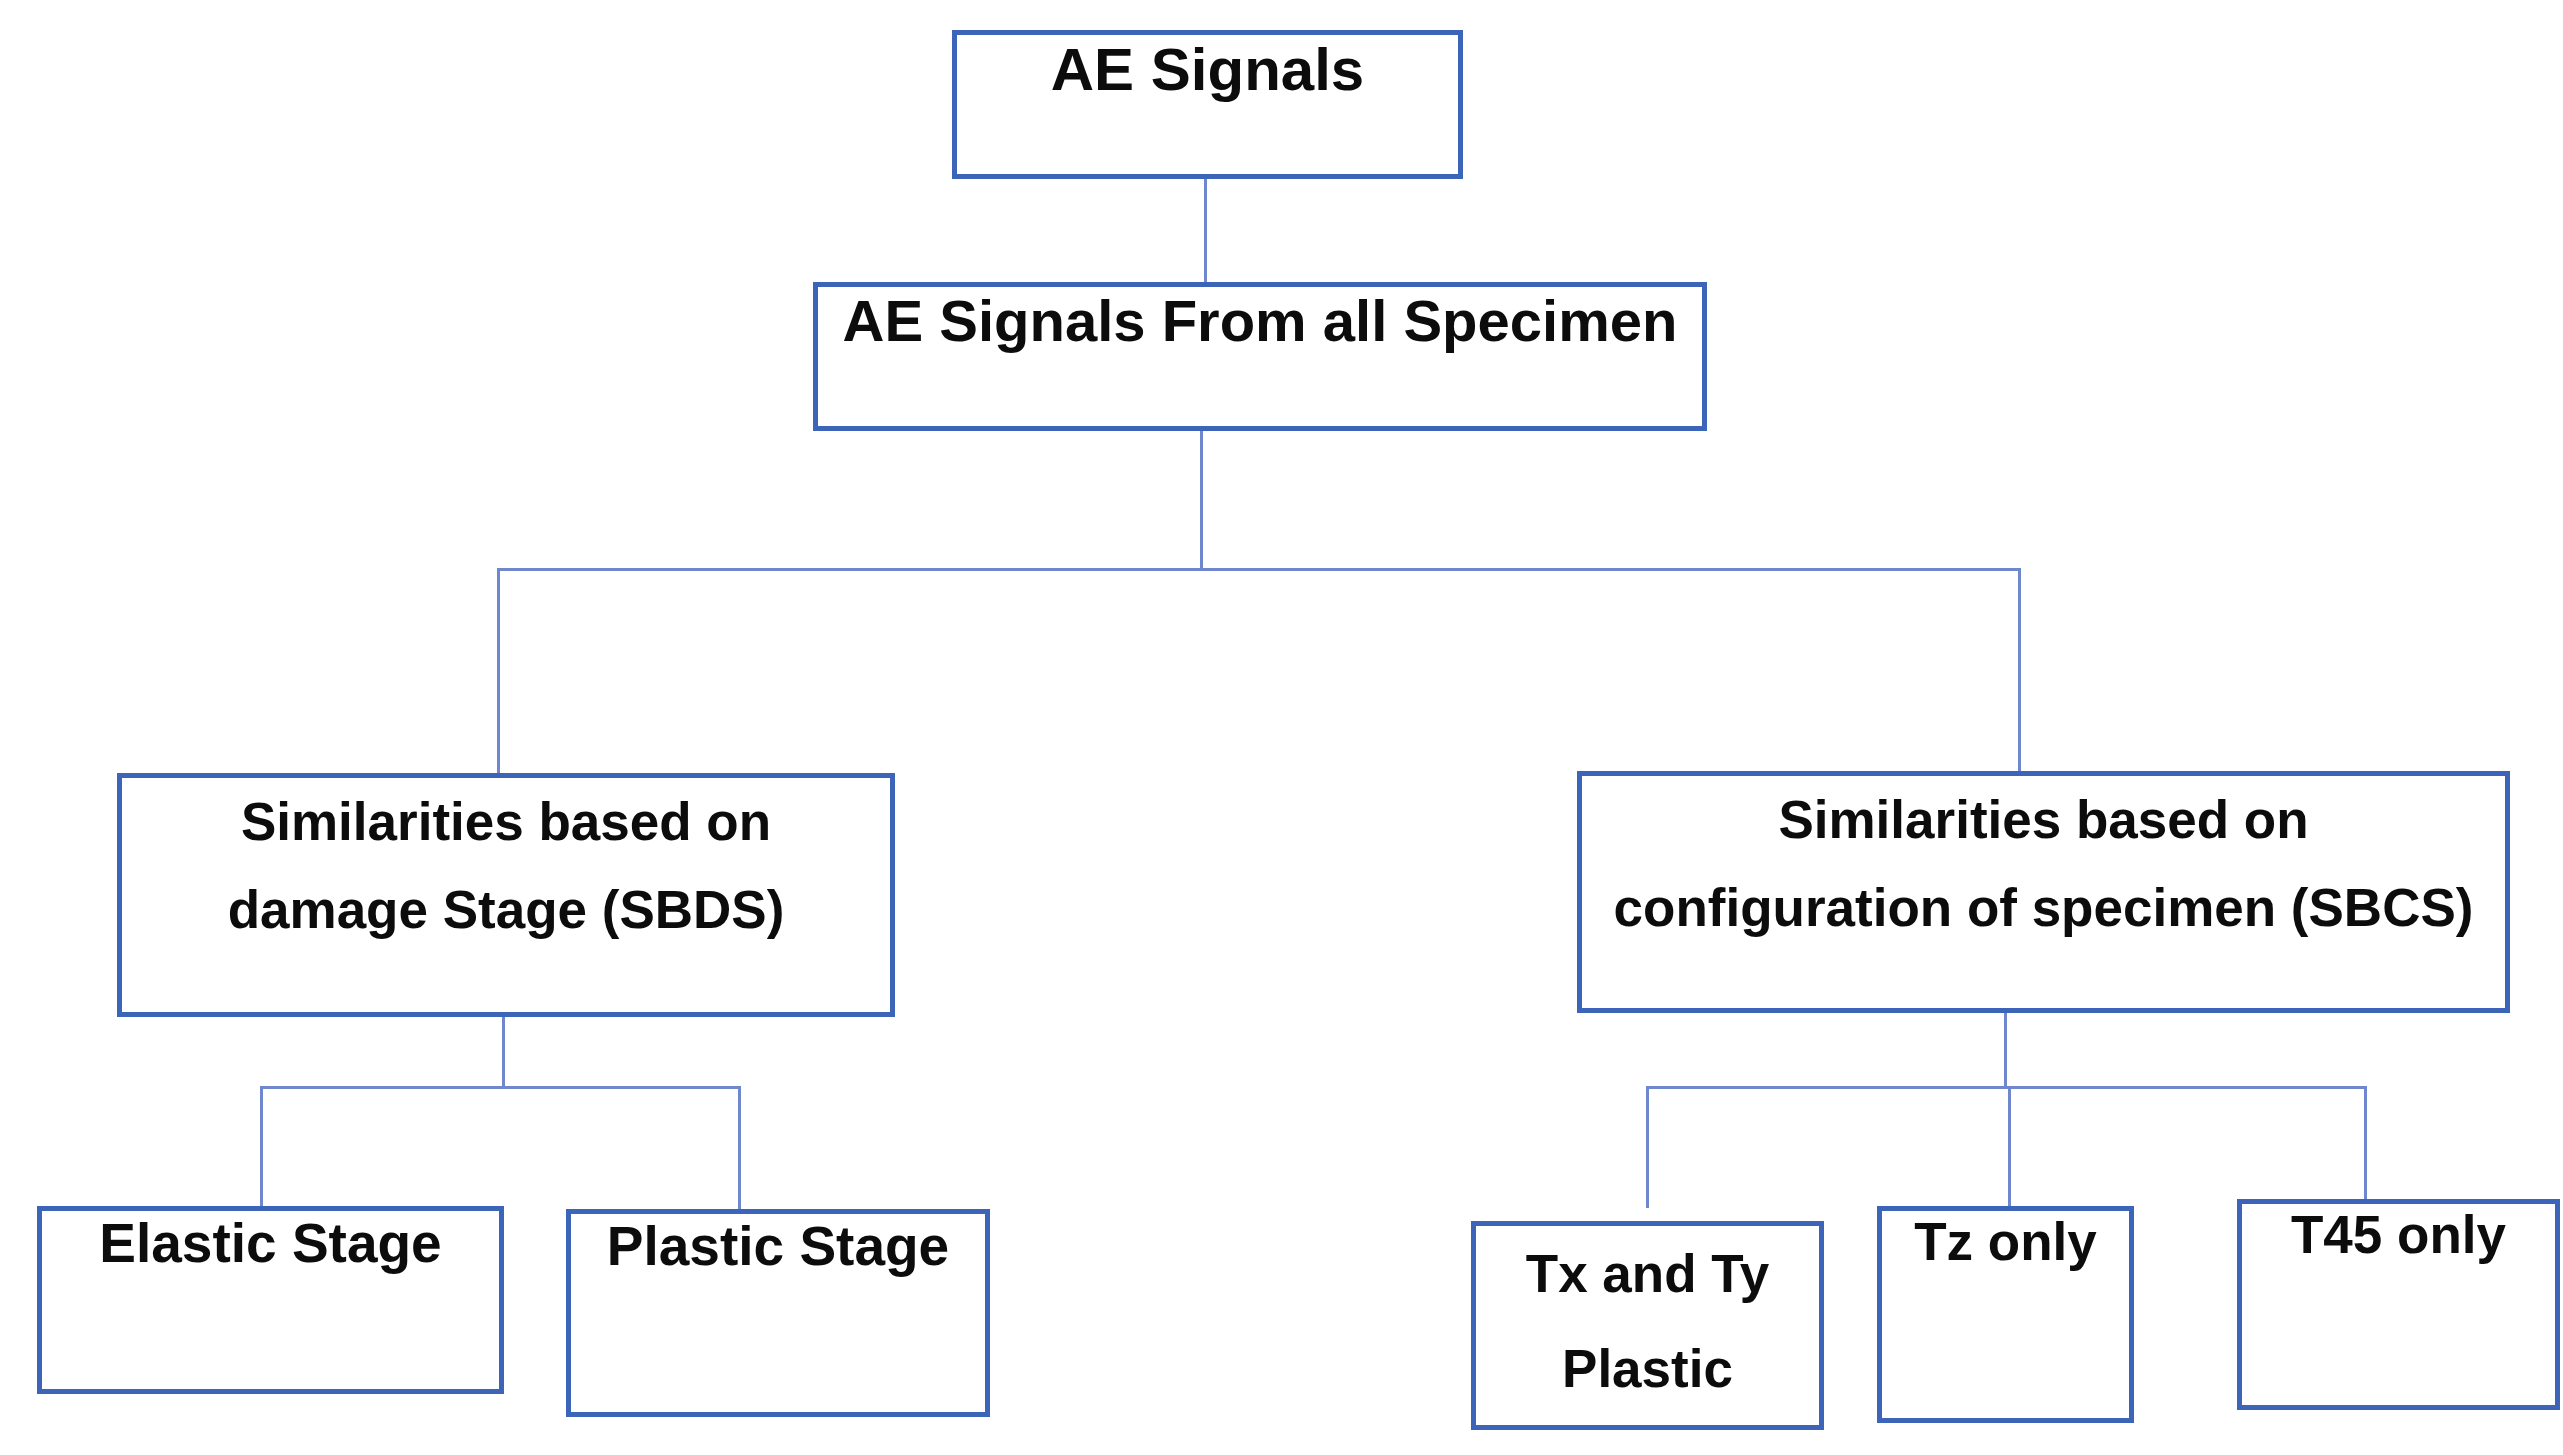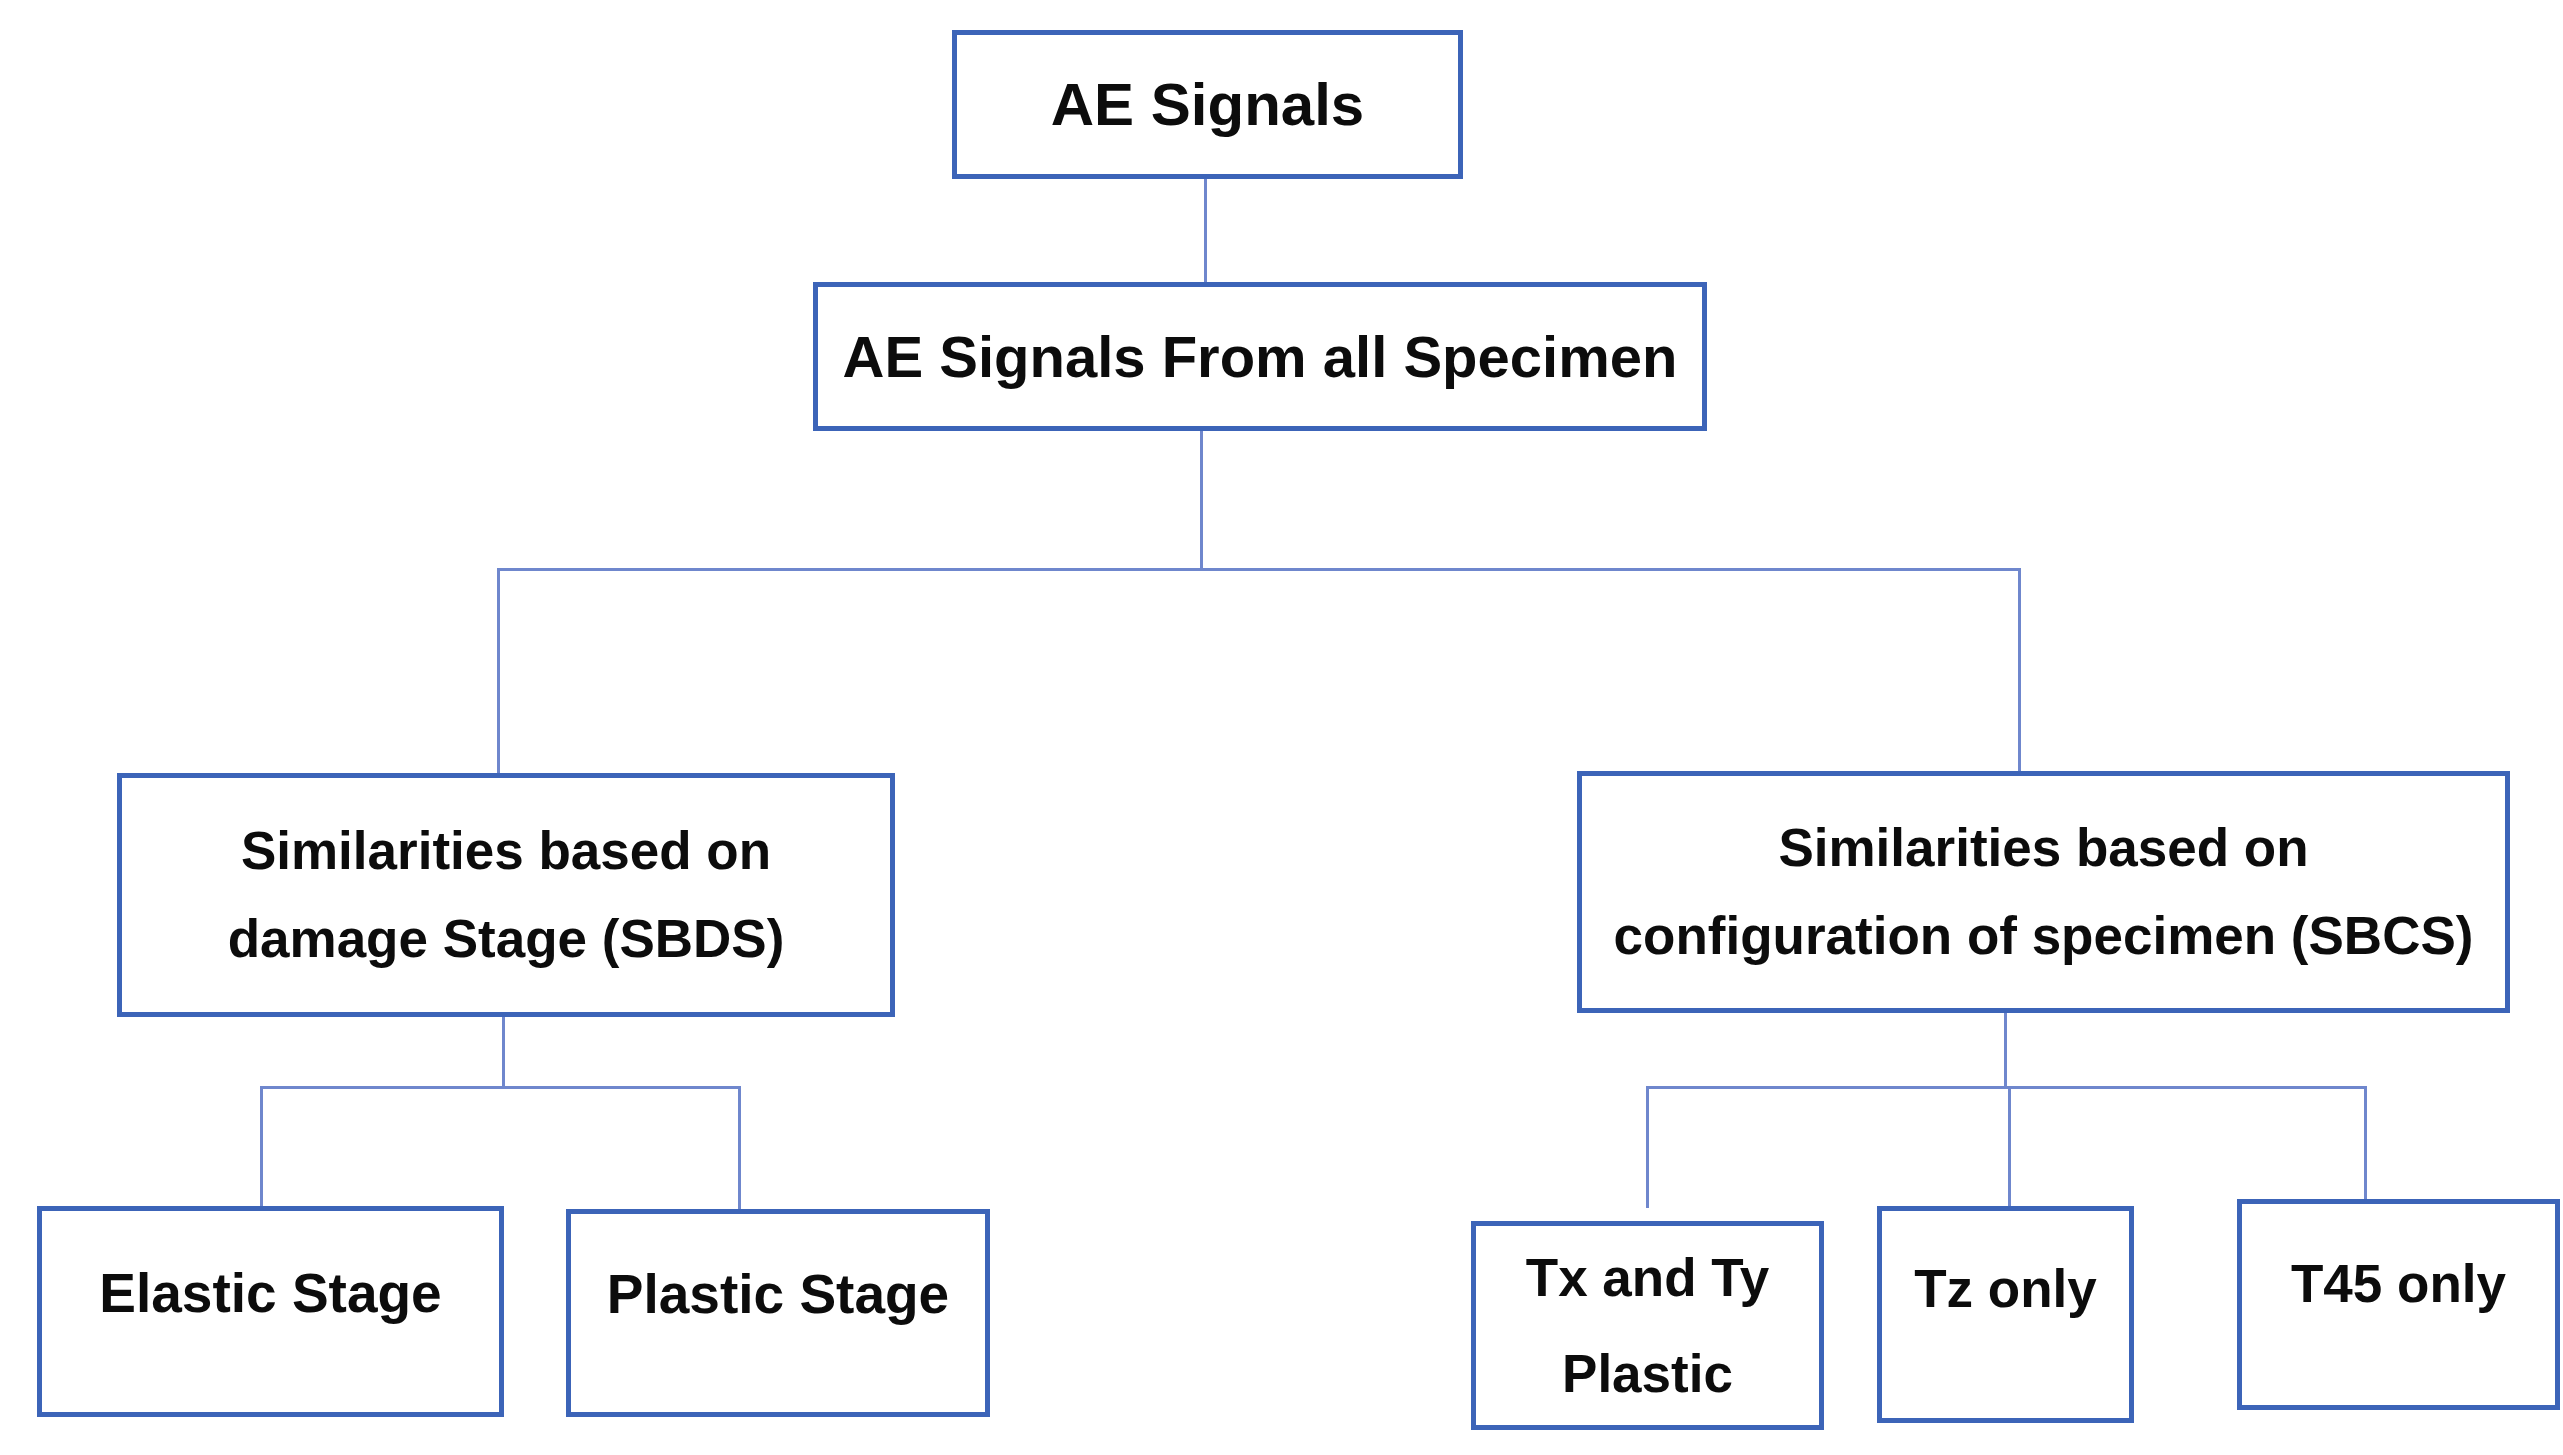--- a/index.html
+++ b/index.html
@@ -16,33 +16,32 @@
     overflow: hidden;
   }
   .node {
     position: absolute;
     box-sizing: border-box;
     border: 5.6px solid #3c64b8;
     background: #ffffff;
     display: flex;
     flex-direction: column;
     align-items: center;
-    justify-content: center;
     text-align: center;
     font-weight: bold;
     color: #0c0c0c;
   }
   .node .line { display: block; }
 
   
   .n-root    { left: 952px; top:   30px; width: 511px; height: 149px; font-size: 60px; }
   .n-all     { left:  792px; top:  282px; width: 894px; height: 149px; font-size: 58px; margin-left: 21px; }
   .n-sbds    { left:  117px; top:  773px; width: 778px; height: 244px; font-size: 53px; line-height: 1.66; }
   .n-sbcs    { left: 1577px; top:  771px; width: 933px; height: 242px; font-size: 53px; line-height: 1.66; }
-  .n-elastic { left:   37px; top: 1206px; width: 467px; height: 211px; font-size: 55px; padding-bottom: 38px; }
+  .n-elastic { left:   37px; top: 1206px; width: 467px; height: 188px; font-size: 55px; padding-bottom: 38px; }
   .n-plastic { left:  566px; top: 1209px; width: 424px; height: 208px; font-size: 55px; padding-bottom: 38px; }
   .n-txty    { left: 1471px; top: 1208px; width: 353px; height: 209px; font-size: 53px; line-height: 1.8; margin-top: 13px; }
   .n-tz      { left: 1877px; top: 1206px; width: 257px; height: 217px; font-size: 53px; padding-bottom: 52px; }
   .n-t45     { left: 2237px; top: 1199px; width: 323px; height: 211px; font-size: 53px; padding-bottom: 42px; }
 
   
   .vline, .hline {
     position: absolute;
     background: #6f87cd;
   }

